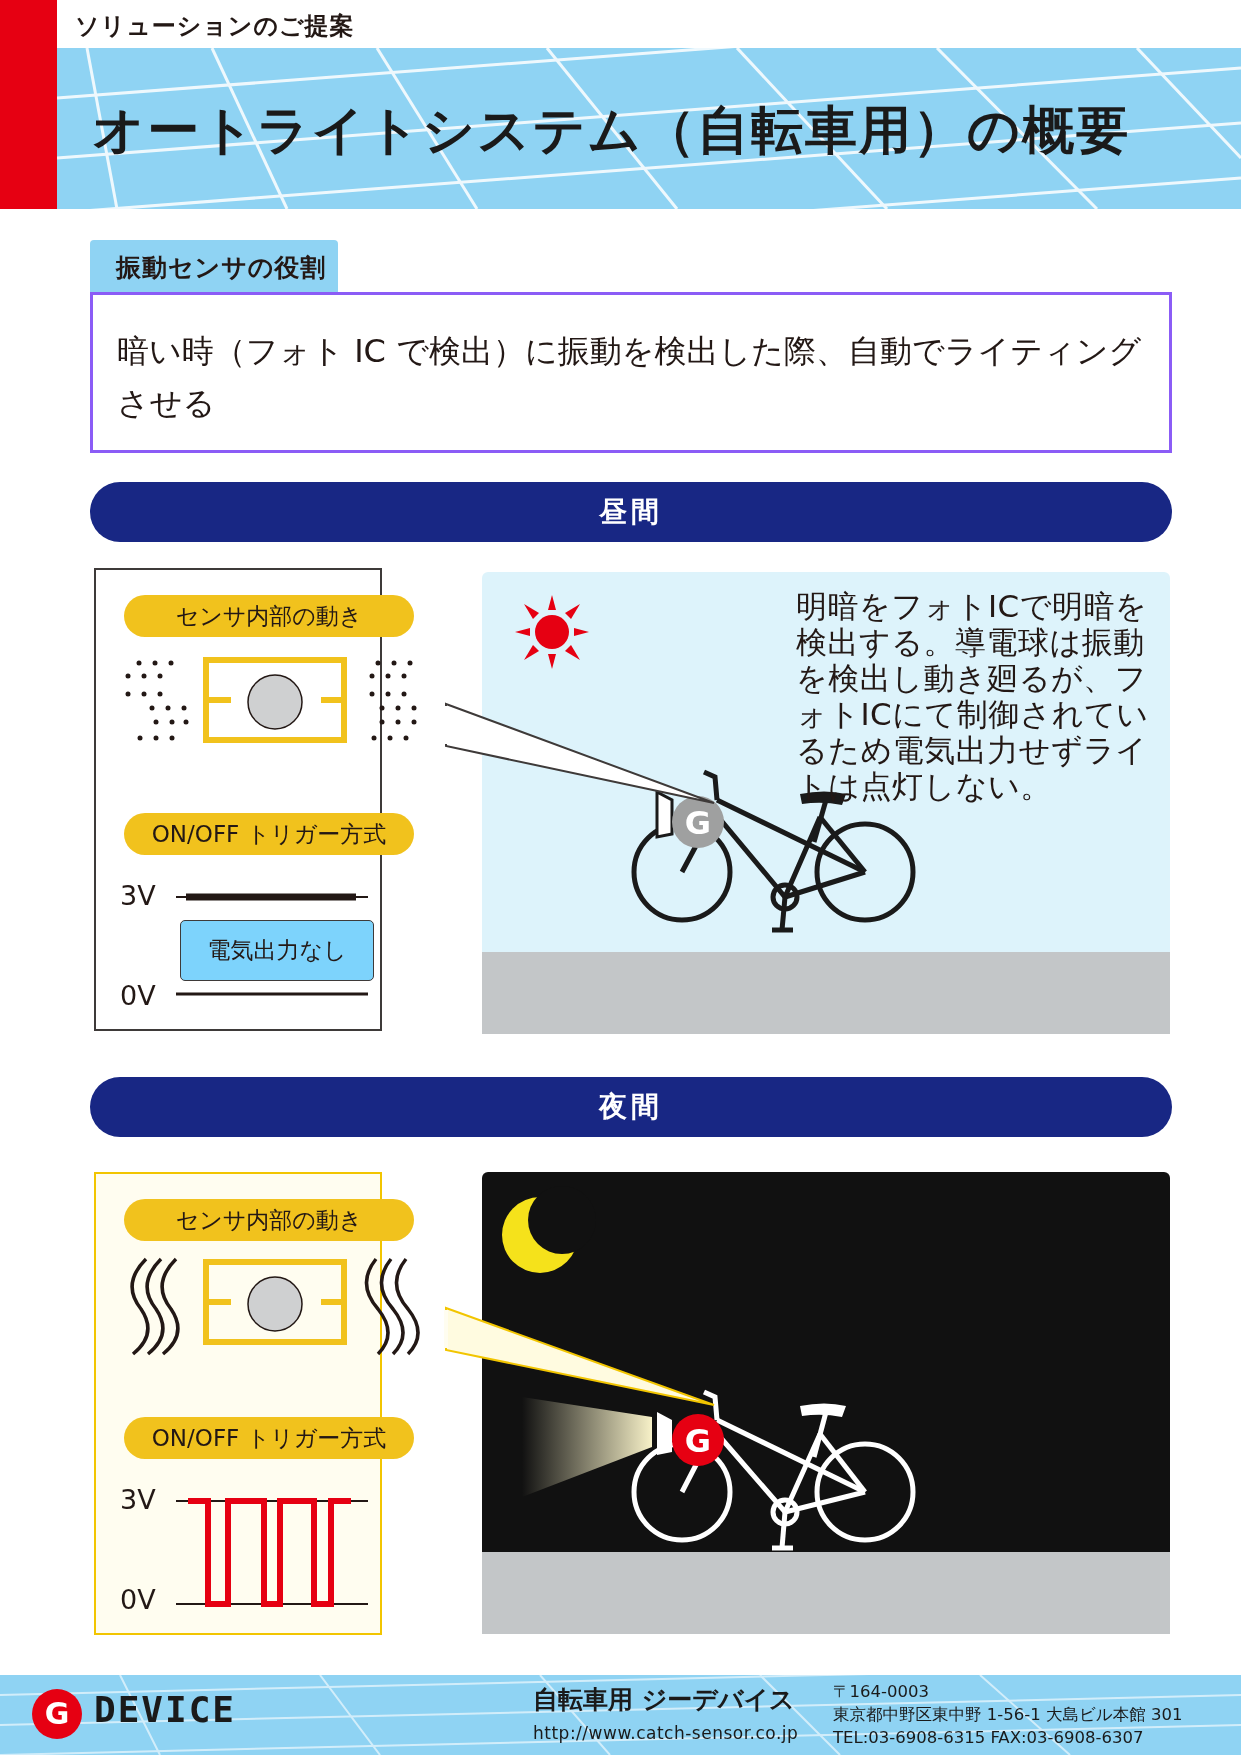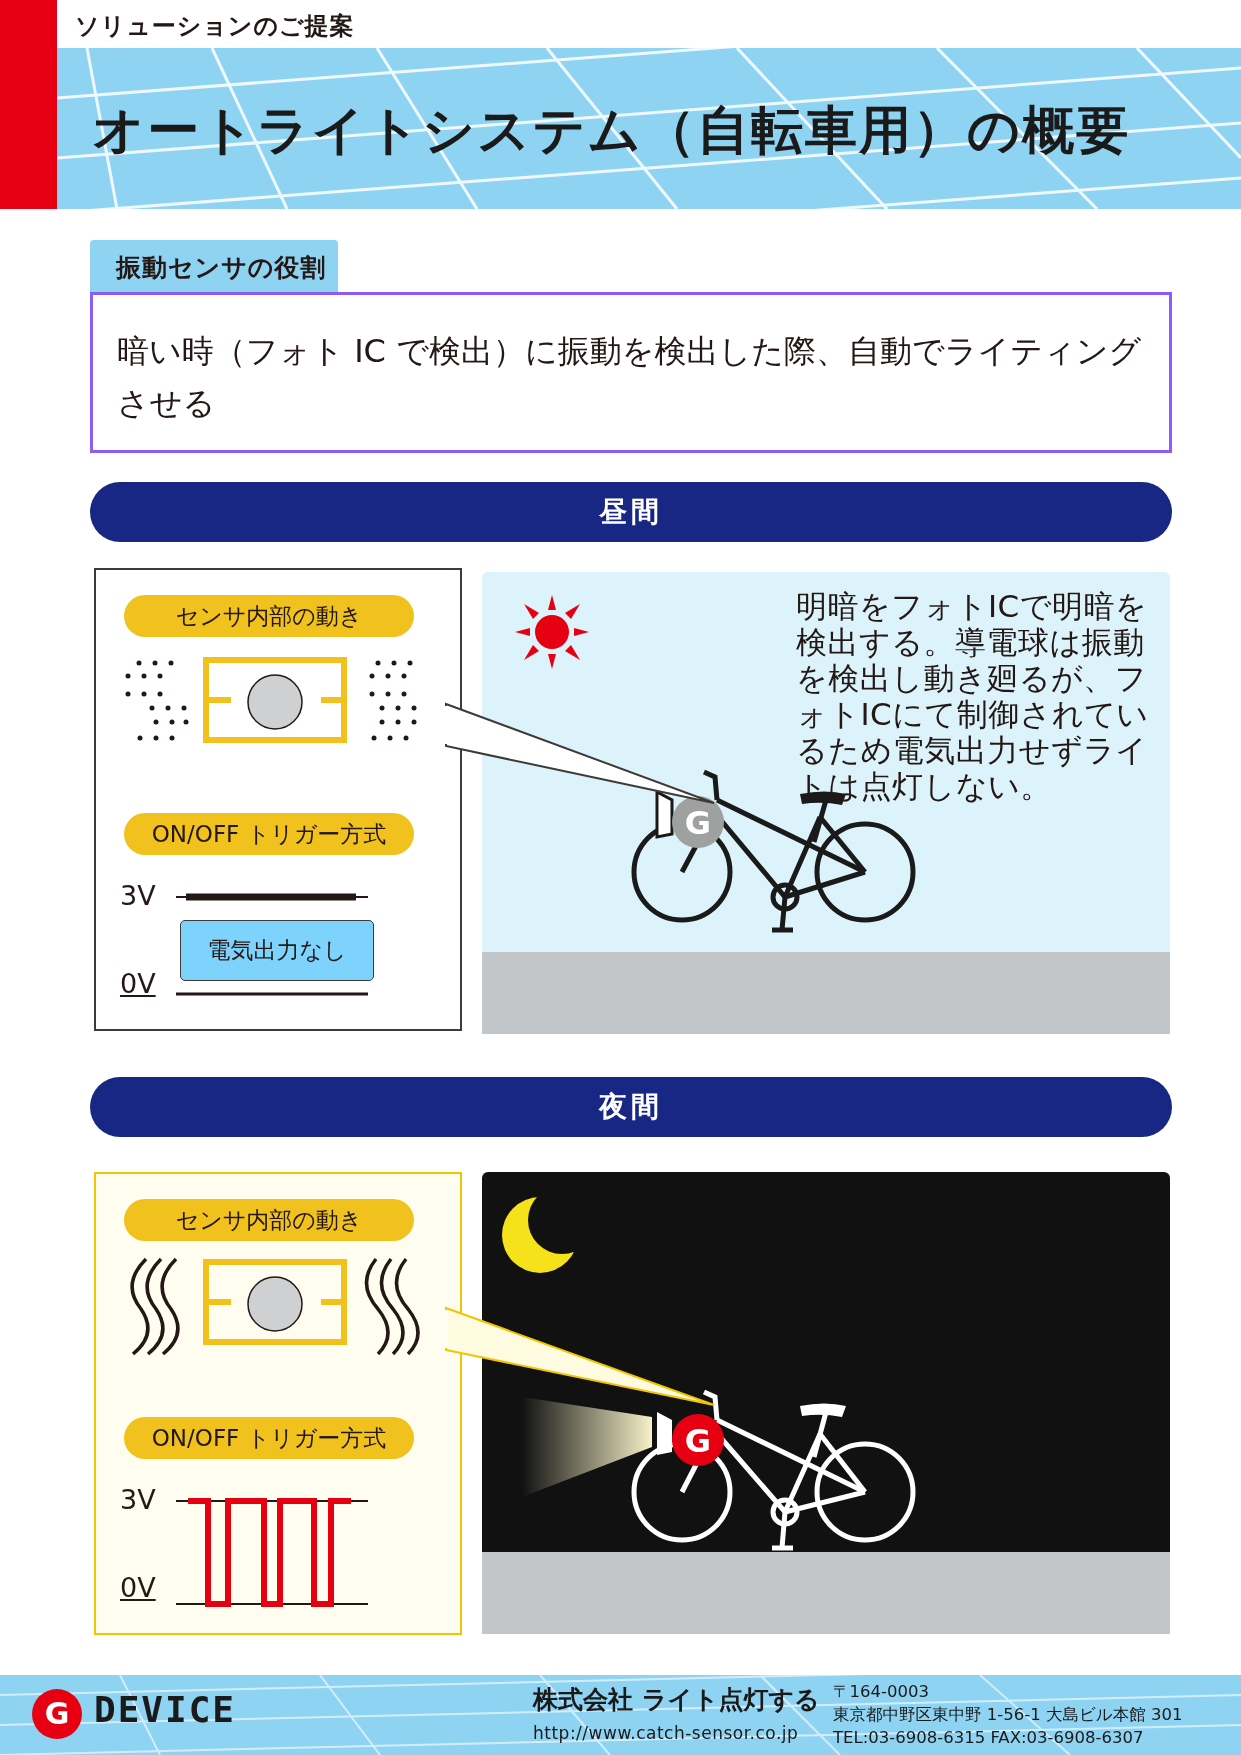--- a/index.html
+++ b/index.html
@@ -19,31 +19,31 @@
   .role-box { position: absolute; left: 90px; top: 292px; width: 1082px; height: 161px; border: 3px solid #8b5cf6; background: #fff;
               padding: 30px 0 0 24px; font-size: 32px; line-height: 52px; color: #231815; }
 
   
   .section-bar { position: absolute; left: 90px; width: 1082px; height: 60px; background: #182784; border-radius: 30px;
                  color: #fff; font-size: 28px; font-weight: bold; text-align: center; line-height: 60px; letter-spacing: 4px; }
   .bar-day { top: 482px; }
   .bar-night { top: 1077px; }
 
   
-  .sensor-panel { position: absolute; left: 94px; width: 368px; height: 463px; }
+  .sensor-panel { position: absolute; left: 94px; width: 288px; height: 463px; }
   .panel-day { top: 568px; border: 2px solid #3e3a39; background: #fff; }
   .panel-night { top: 1172px; border: 2px solid #f2c500; background: #fffdf0; }
   .pill { position: absolute; left: 28px; width: 290px; height: 42px; background: #f1c21d; border-radius: 21px;
           font-size: 23px; text-align: center; line-height: 42px; color: #231815; }
   .pill-a { top: 25px; }
   .pill-b { top: 243px; }
   .sensor-graphic { position: absolute; left: 20px; top: 80px; }
   .volt { position: absolute; left: 24px; font-size: 27px; color: #231815; }
   .v3 { top: 310px; }
-  .v0 { top: 398px; text-decoration: underline; }
+  .v0 { top: 410px; }
   .wave { position: absolute; left: 80px; top: 300px; }
   .no-output { position: absolute; left: 84px; top: 350px; width: 194px; height: 61px; border: 1.5px solid #3e3a39; border-radius: 5px;
                font-size: 23px; text-align: center; line-height: 58px; background: #7dd3fc; }
 
   
   .scene { position: absolute; left: 482px; width: 688px; height: 462px; overflow: hidden; }
   .scene-day { top: 572px; background: #ddf3fb; border-radius: 6px 6px 0 0; }
   .scene-night { top: 1172px; background: #111111; border-radius: 6px 6px 0 0; }
   .ground { position: absolute; left: 0; bottom: 0; width: 100%; height: 82px; background: #c3c6c8; }
   .scene-text { position: absolute; left: 314px; top: 16px; width: 360px; font-size: 31px; line-height: 36px; letter-spacing: 0.5px; }
@@ -284,18 +284,18 @@
       <line x1="0" y1="80" x2="1241" y2="50"></line>
       <line x1="120" y1="0" x2="160" y2="80"></line>
       <line x1="320" y1="0" x2="380" y2="80"></line>
       <line x1="540" y1="0" x2="610" y2="80"></line>
       <line x1="760" y1="0" x2="840" y2="80"></line>
       <line x1="980" y1="0" x2="1070" y2="80"></line>
     </g>
   </svg>
   <div class="logo-mark">G</div>
   <div class="logo-text">DEVICE</div>
-  <div class="company">株式会社 ライト点灯する</div>
+  <div class="company">自転車用 ジーデバイス</div>
   <div class="url">http://www.catch-sensor.co.jp</div>
   <div class="addr addr1">〒164-0003</div>
   <div class="addr addr2">東京都中野区東中野 1-56-1 大島ビル本館 301</div>
   <div class="addr addr3">TEL:03-6908-6315  FAX:03-6908-6307</div>
 </div>
 
 </body></html>

